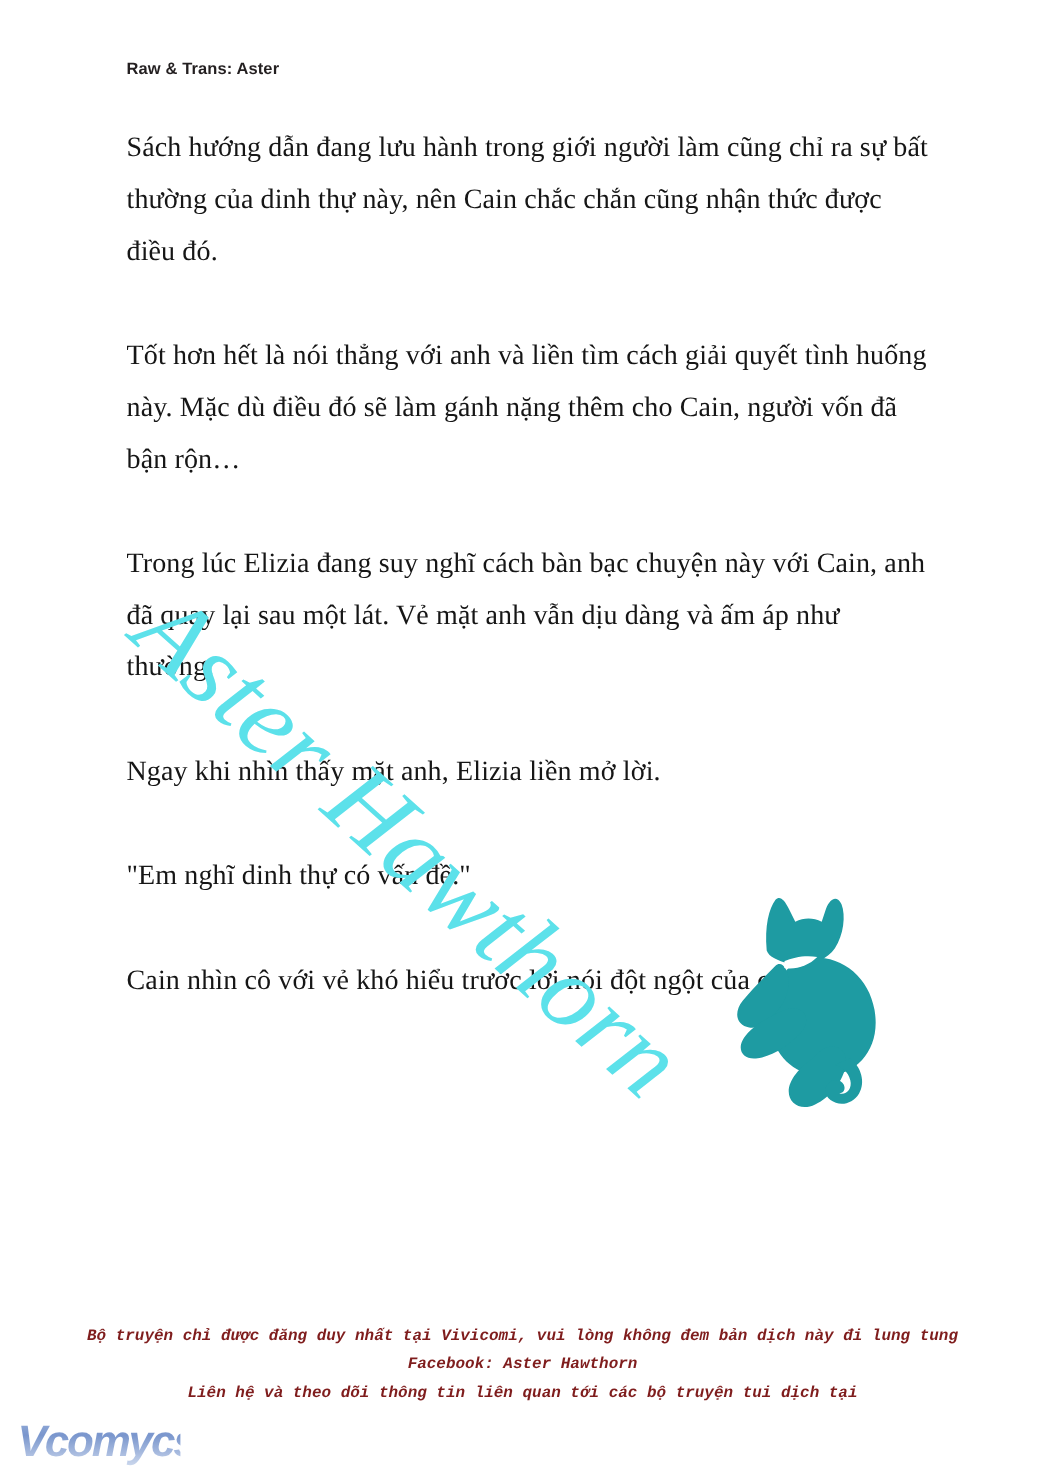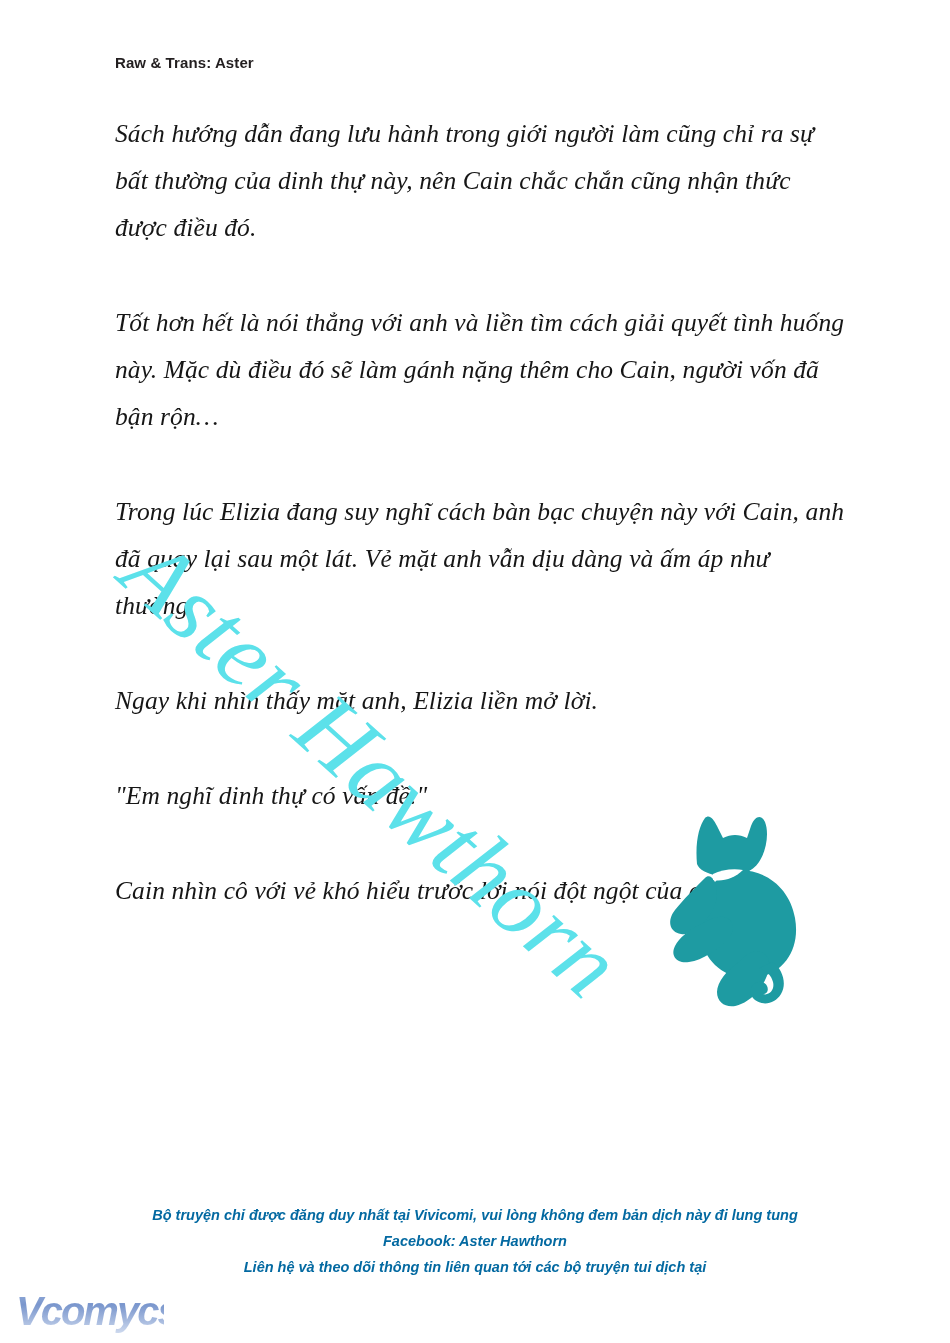--- a/index.html
+++ b/index.html
@@ -41,21 +41,20 @@
     width: 730px;
   }
   .para {
     font-family: "Liberation Serif", "DejaVu Serif", serif;
     font-size: 25.5px;
     line-height: 47px;
     color: #161616;
     margin: 0 0 48px 0;
     text-align: left;
     letter-spacing: 0.1px;
-    font-style: italic;
   }
   .para:last-child { margin-bottom: 0; }
 
   
   #watermark {
     position: absolute;
     left: 120px;
     top: 330px;
     width: 620px;
     height: 560px;
@@ -91,25 +90,25 @@
 
   
   #footer {
     position: absolute;
     left: 0;
     top: 1202px;
     width: 950px;
     text-align: center;
   }
   #footer .fline {
-    font-family: Liberation Sans, sans-serif;
+    font-family: Liberation Mono, monospace;
     font-size: 14.5px;
     font-weight: bold;
     font-style: italic;
-    color: #0369a1;
+    color: #7f1d1d;
     line-height: 26px;
     white-space: nowrap;
     text-align: center;
   }
 
   
   #site-logo {
     position: absolute;
     left: 14px;
     top: 1292px;

